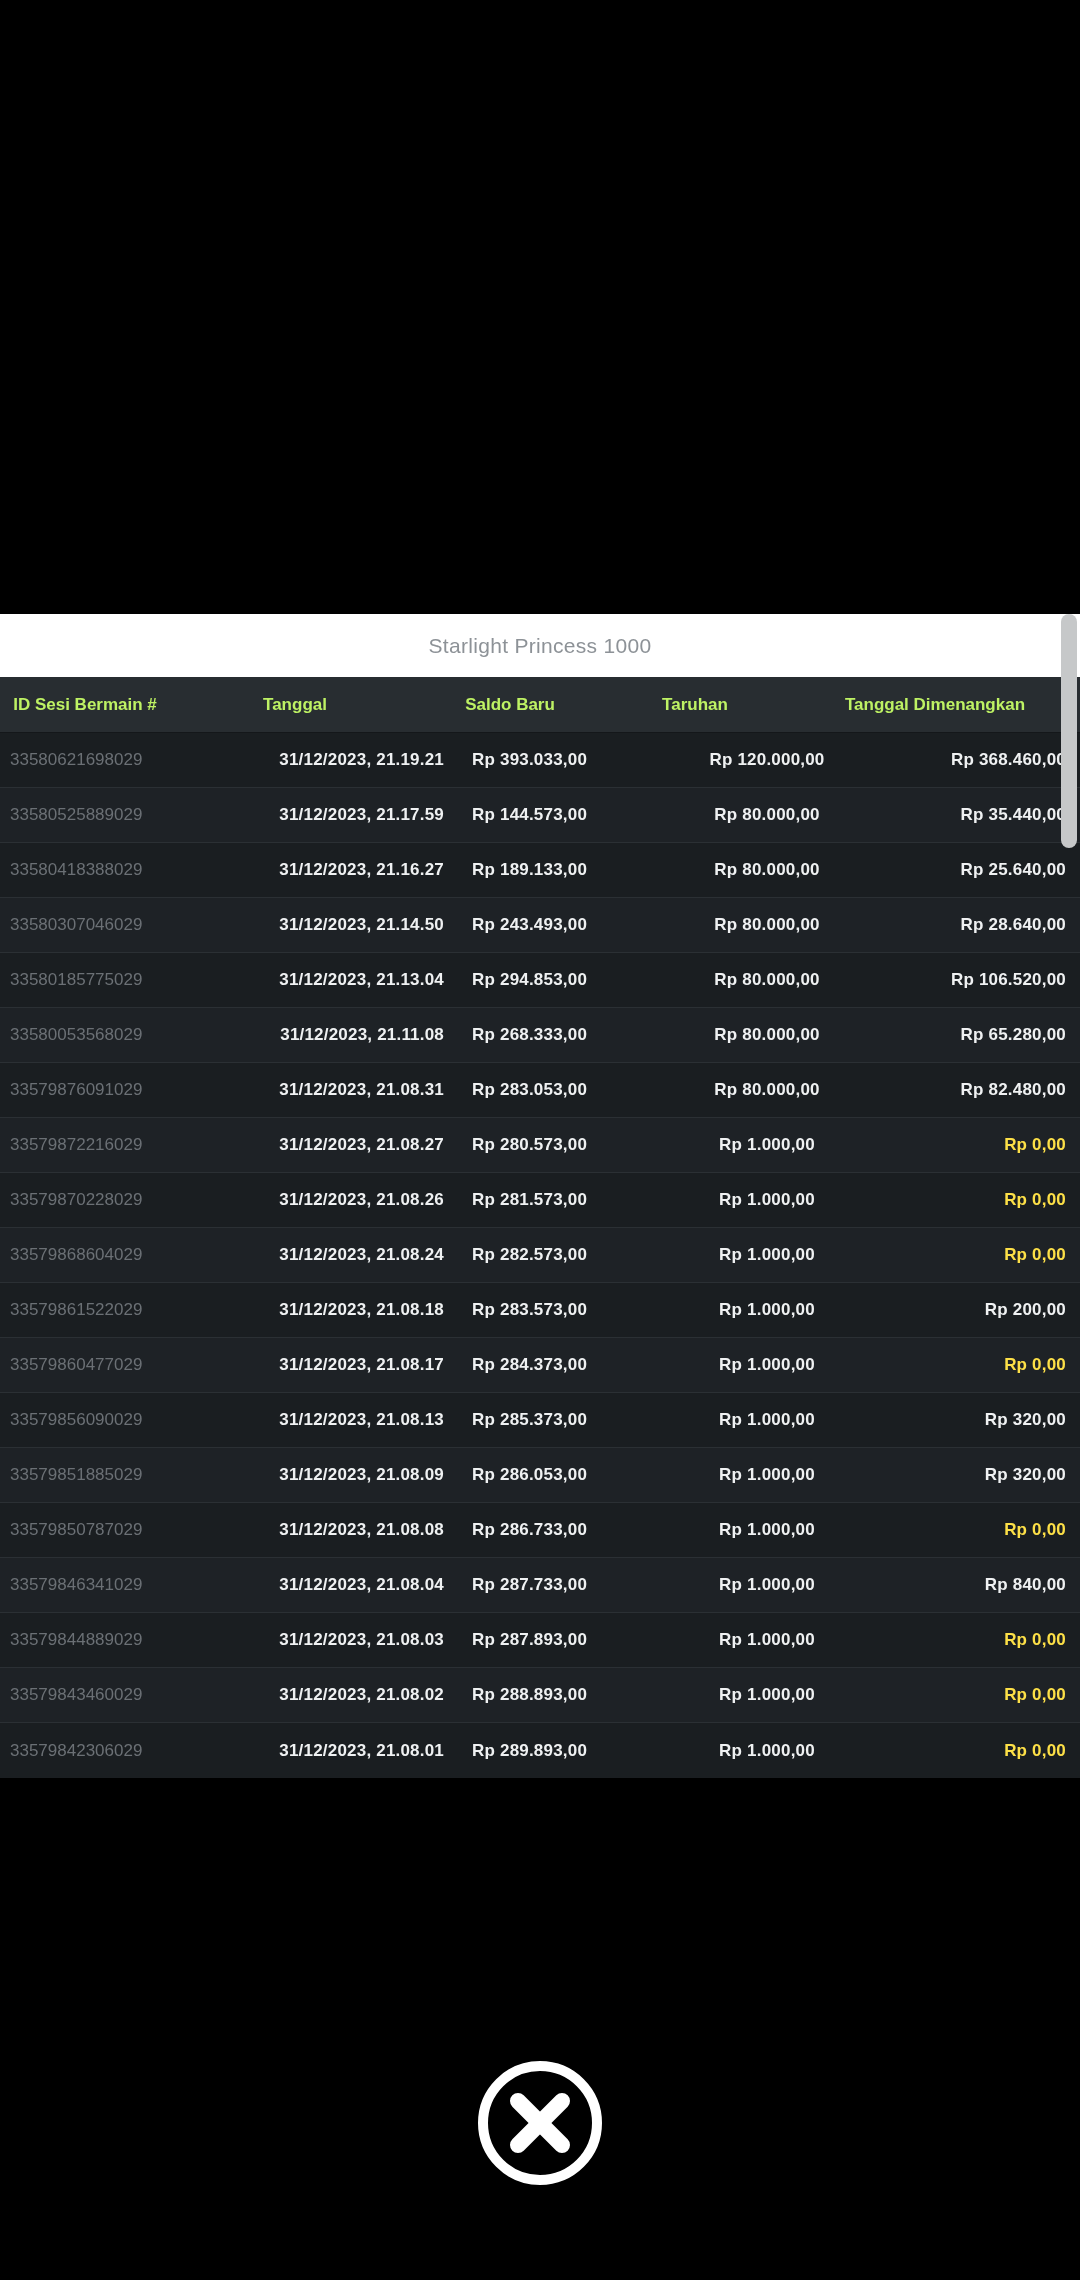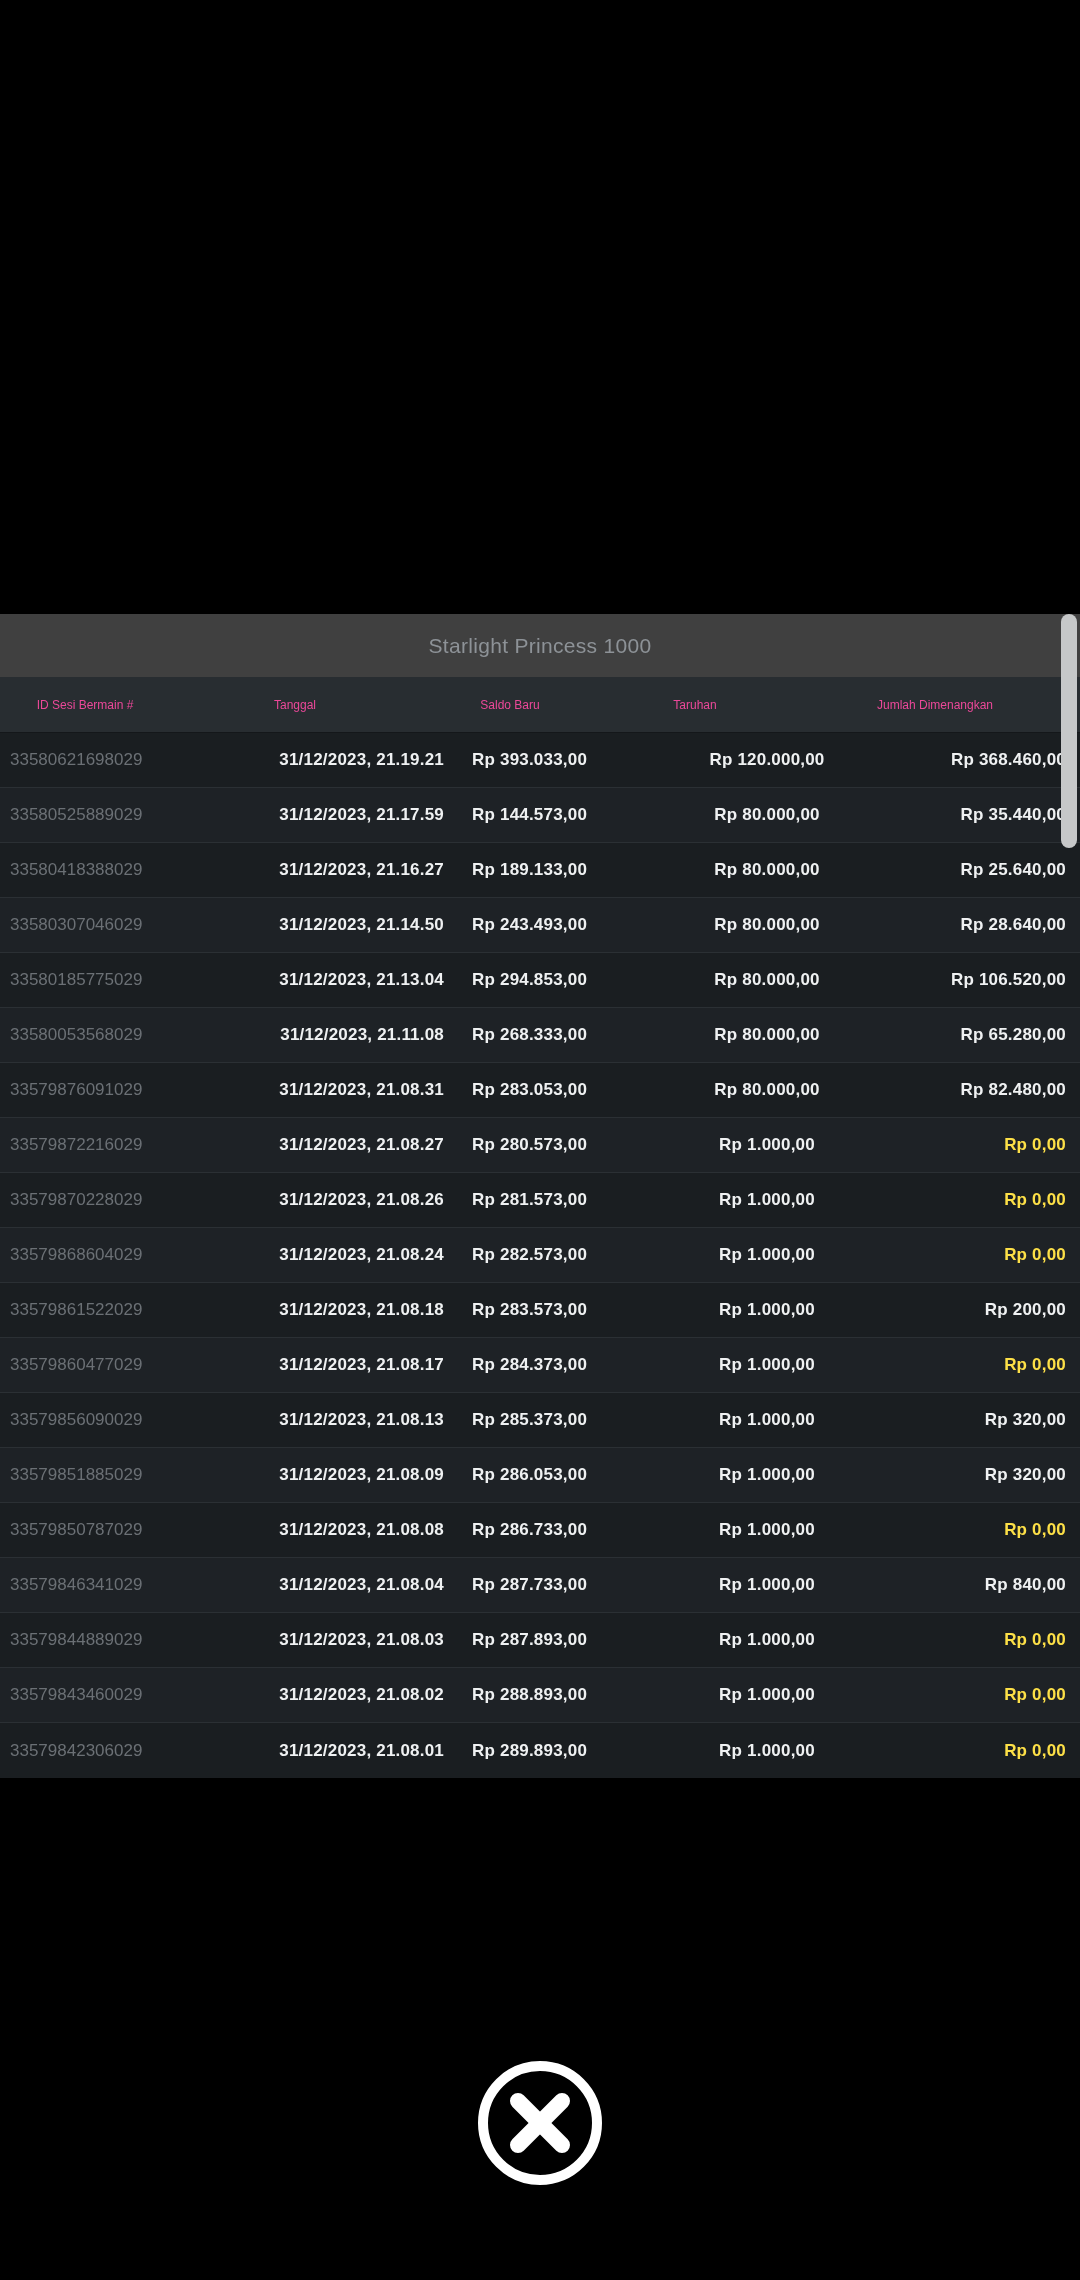--- a/index.html
+++ b/index.html
@@ -7,31 +7,31 @@
     width:1080px;height:2280px;position:relative;overflow:hidden;
     font-family:"Liberation Sans", sans-serif;
     -webkit-font-smoothing:antialiased;
   }
   .screen{position:absolute;inset:0;background:#000;}
 
   
   .panel{position:absolute;left:0;top:614px;width:1080px;background:#17191d;}
   .title-bar{
     height:63px;display:flex;align-items:center;justify-content:center;
-    background:#404040;
+    background:#ffffff;
   }
   .title-bar .title{
     color:#8d9297;font-size:21px;font-weight:500;letter-spacing:.3px;
   }
 
   .header-row{
     height:56px;display:flex;align-items:center;
     background:#282d31;border-bottom:1px solid #14171a;box-sizing:border-box;
   }
-  .header-row .cell{color:#ec4899;font-size:12px;font-weight:400;}
+  .header-row .cell{color:#bef264;font-size:17px;font-weight:700;}
 
   .row{
     height:55px;display:flex;align-items:center;box-sizing:border-box;
     border-bottom:1px solid #2b3034;background:#1a1e21;gap:24px;
   }
   .row:nth-child(even){background:#1e2226;}
   .row:last-child{border-bottom:none;}
 
   .cell{box-sizing:border-box;white-space:nowrap;overflow:hidden;}
   .c-id   {width:170px;padding-left:10px;text-align:left;}
@@ -73,21 +73,21 @@
 
     <div class="title-bar">
       <span class="title">Starlight Princess 1000</span>
     </div>
 
     <div class="header-row">
       <div class="cell c-id">ID Sesi Bermain #</div>
       <div class="cell c-date">Tanggal</div>
       <div class="cell c-bal">Saldo Baru</div>
       <div class="cell c-bet">Taruhan</div>
-      <div class="cell c-win">Jumlah Dimenangkan</div>
+      <div class="cell c-win">Tanggal Dimenangkan</div>
     </div>
 
     <div id="rows">
         <div class="row">
           <div class="cell c-id">33580621698029</div>
           <div class="cell c-date">31/12/2023, 21.19.21</div>
           <div class="cell c-bal">Rp 393.033,00</div>
           <div class="cell c-bet">Rp 120.000,00</div>
           <div class="cell c-win">Rp 368.460,00</div>
         </div>

